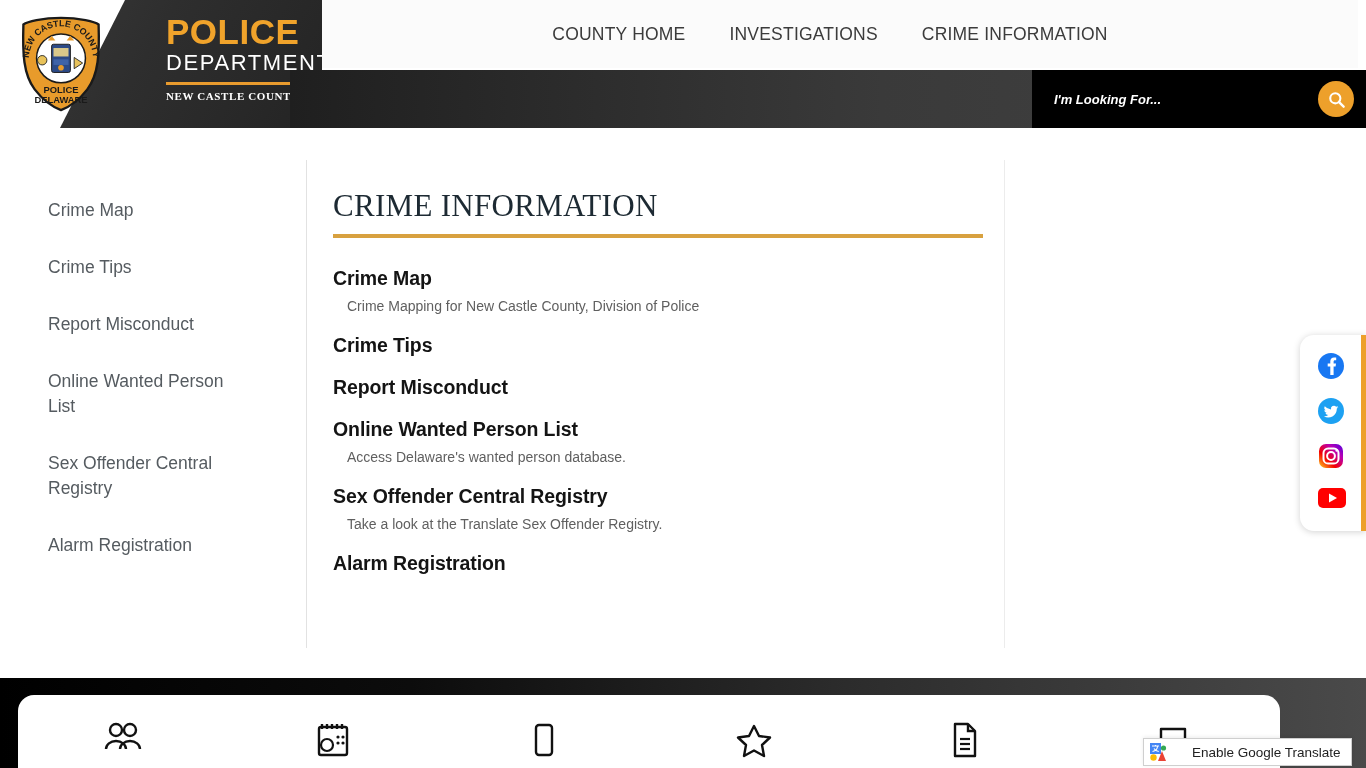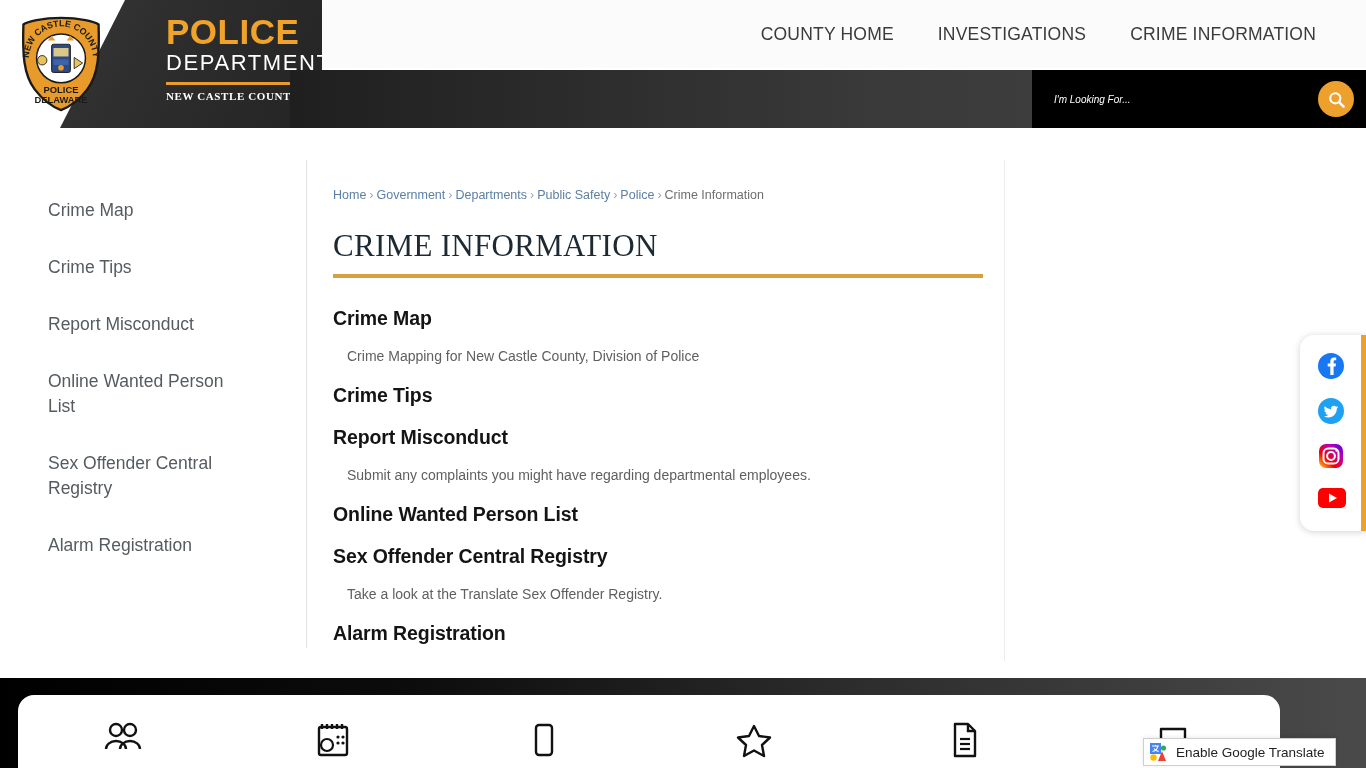--- a/index.html
+++ b/index.html
@@ -49,44 +49,44 @@
     width: 140px; height: 3px; background: #e99b2e; margin: 6px 0 5px 0;
   }
   .brand-sub {
     font-family: "Liberation Serif", serif;
     font-size: 11px; color: #ffffff; font-weight: bold; letter-spacing: 0.6px;
     white-space: nowrap;
   }
 
   
   .topnav {
-    position: absolute; left: 322px; top: 0; right: 0; height: 68px;
+    position: absolute; left: 322px; top: 0; right: 8px; height: 68px;
     background: #fbfbfb;
-    display: flex; align-items: center; justify-content: flex-end;
-    padding-right: 28px;
+    display: flex; align-items: center; justify-content: center;
+    padding-right: 20px;
   }
   .topnav a {
     color: #3b3b3b; font-size: 17.5px; letter-spacing: 0.2px;
     text-decoration: none; padding: 0 22px; white-space: nowrap;
   }
 
   
   .searchbar {
     position: absolute; left: 290px; top: 70px; right: 0; height: 58px;
     background: linear-gradient(90deg, #1f1f1f 0%, #3a3a3a 55%, #3d3d3d 72%, #111 73%, #000 100%);
   }
   .search-field {
     position: absolute; right: 0; top: 0; width: 334px; height: 58px;
     background: #000000;
     display: flex; align-items: center;
   }
   .search-input {
     background: transparent; border: 0; outline: 0;
-    color: #ffffff; font-style: italic; font-weight: normal;
-    font-size: 10px; font-family: "Liberation Sans", sans-serif;
+    color: #ffffff; font-style: italic; font-weight: bold;
+    font-size: 13px; font-family: "Liberation Sans", sans-serif;
     padding-left: 22px; width: 260px;
   }
   .search-input::placeholder { color: #ffffff; opacity: 1; }
   .search-btn {
     position: absolute; right: 12px; top: 11px;
     width: 36px; height: 36px; border-radius: 50%;
     background: #eda02b; border: 0; cursor: pointer;
     display: flex; align-items: center; justify-content: center;
   }
 
@@ -123,21 +123,21 @@
   .title-rule { height: 4px; background: #d8a13f; width: 650px; margin-bottom: 26px; }
 
   .entry { margin-bottom: 14px; }
   .entry h3 {
     font-size: 19.5px; color: #141414; font-weight: bold;
     letter-spacing: -0.1px; line-height: 28px;
   }
   .entry h3 a { color: inherit; text-decoration: none; }
   .entry p {
     font-size: 14px; color: #5f5f5f; padding-left: 14px;
-    line-height: 22px; margin-top: 13px;
+    line-height: 22px; margin-top: 3px;
   }
 
   
   .social {
     position: absolute; right: 0; top: 205px;
     width: 66px; height: 196px;
     background: #ffffff;
     border-top-left-radius: 14px; border-bottom-left-radius: 14px;
     box-shadow: 0 1px 7px rgba(0,0,0,0.18);
     display: flex; flex-direction: column; align-items: center;
@@ -157,21 +157,21 @@
   .chat-close {
     position: absolute; right: -6px; top: -14px;
     width: 18px; height: 18px; border-radius: 50%;
     background: #eeeeee; color: #555; border: 0; cursor: pointer;
     font-size: 11px; line-height: 18px; text-align: center; padding: 0;
   }
 
   
   .translate {
     position: absolute; left: 1143px; top: 738px;
-    display: flex; align-items: center; gap: 8px;
+    display: flex; align-items: center; gap: 24px;
     background: #ffffff; border: 1px solid #cfcfcf;
     padding: 4px 10px 4px 6px; font-size: 13.5px; color: #222;
     box-shadow: 0 -1px 4px rgba(0,0,0,0.08); cursor: pointer;
   }
   .tr-corner {
     position: absolute; left: 1146px; top: 744px;
     width: 17px; height: 16px;
     border-left: 2px solid #111; border-bottom: 2px solid #111;
   }
 
@@ -250,43 +250,40 @@
     <a>Crime Map</a>
     <a>Crime Tips</a>
     <a>Report Misconduct</a>
     <a>Online Wanted Person List</a>
     <a>Sex Offender Central Registry</a>
     <a>Alarm Registration</a>
   </aside>
 
   <main class="content">
 
-    <div class="crumbs">
-      <a>Home</a><span class="sep">›</span><a>Government</a><span class="sep">›</span><a>Departments</a><span class="sep">›</span><a>Public Safety</a><span class="sep">›</span><a>Police</a><span class="sep">›</span><span class="cur">Crime Information</span>
-    </div>
 
     <h1 class="page-title">CRIME INFORMATION</h1>
     <div class="title-rule"></div>
 
     <div class="entry">
       <h3><a>Crime Map</a></h3>
       <p>Crime Mapping for New Castle County, Division of Police</p>
     </div>
 
     <div class="entry">
       <h3><a>Crime Tips</a></h3>
     </div>
 
     <div class="entry">
       <h3><a>Report Misconduct</a></h3>
-      <p>Submit any complaints you might have regarding departmental employees.</p>
     </div>
 
     <div class="entry">
       <h3><a>Online Wanted Person List</a></h3>
+      <p>Access Delaware's wanted person database.</p>
     </div>
 
     <div class="entry">
       <h3><a>Sex Offender Central Registry</a></h3>
       <p>Take a look at the Translate Sex Offender Registry.</p>
     </div>
 
     <div class="entry">
       <h3><a>Alarm Registration</a></h3>
     </div>

